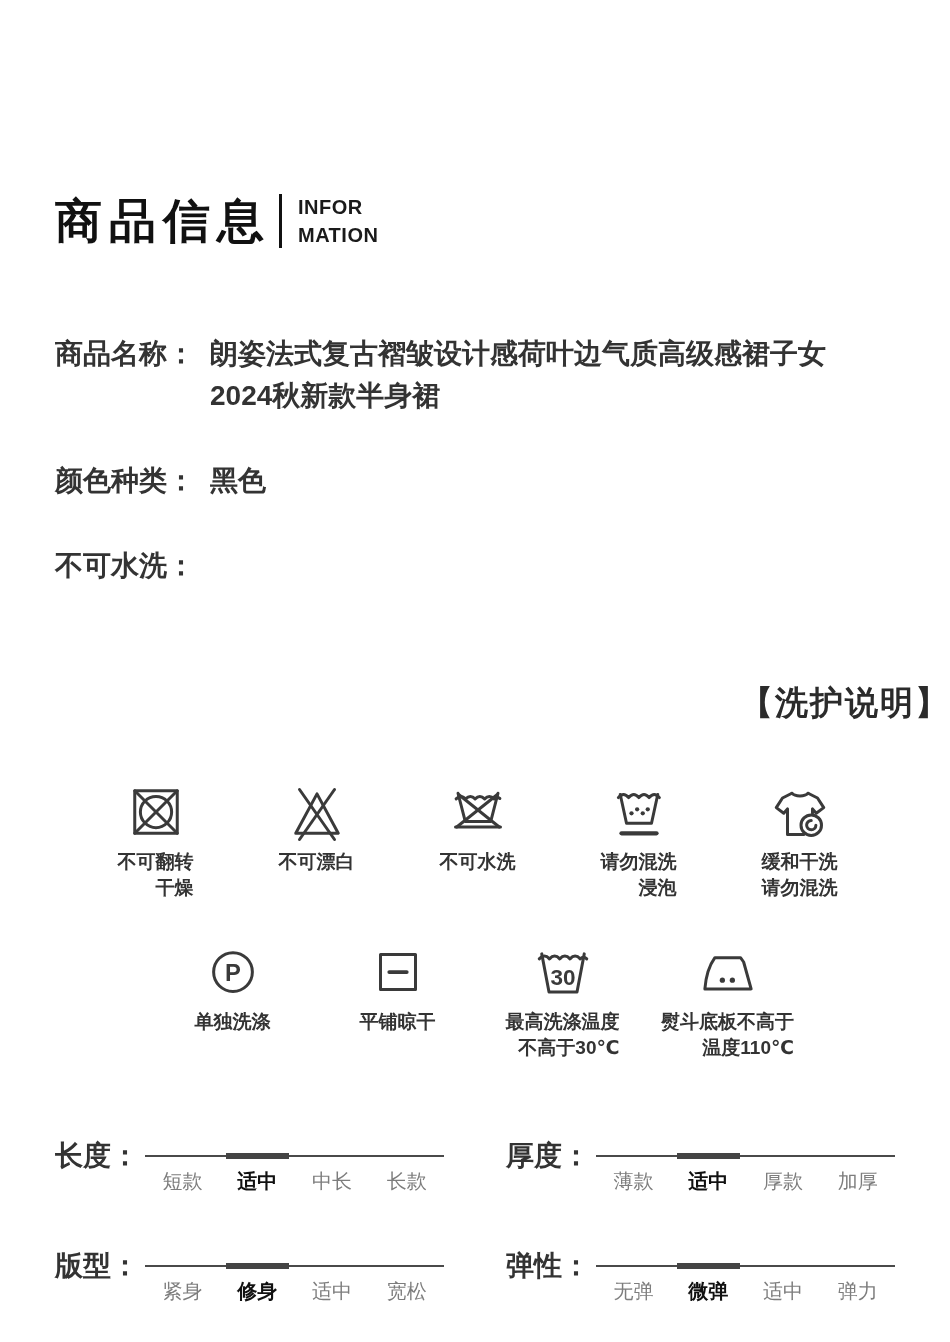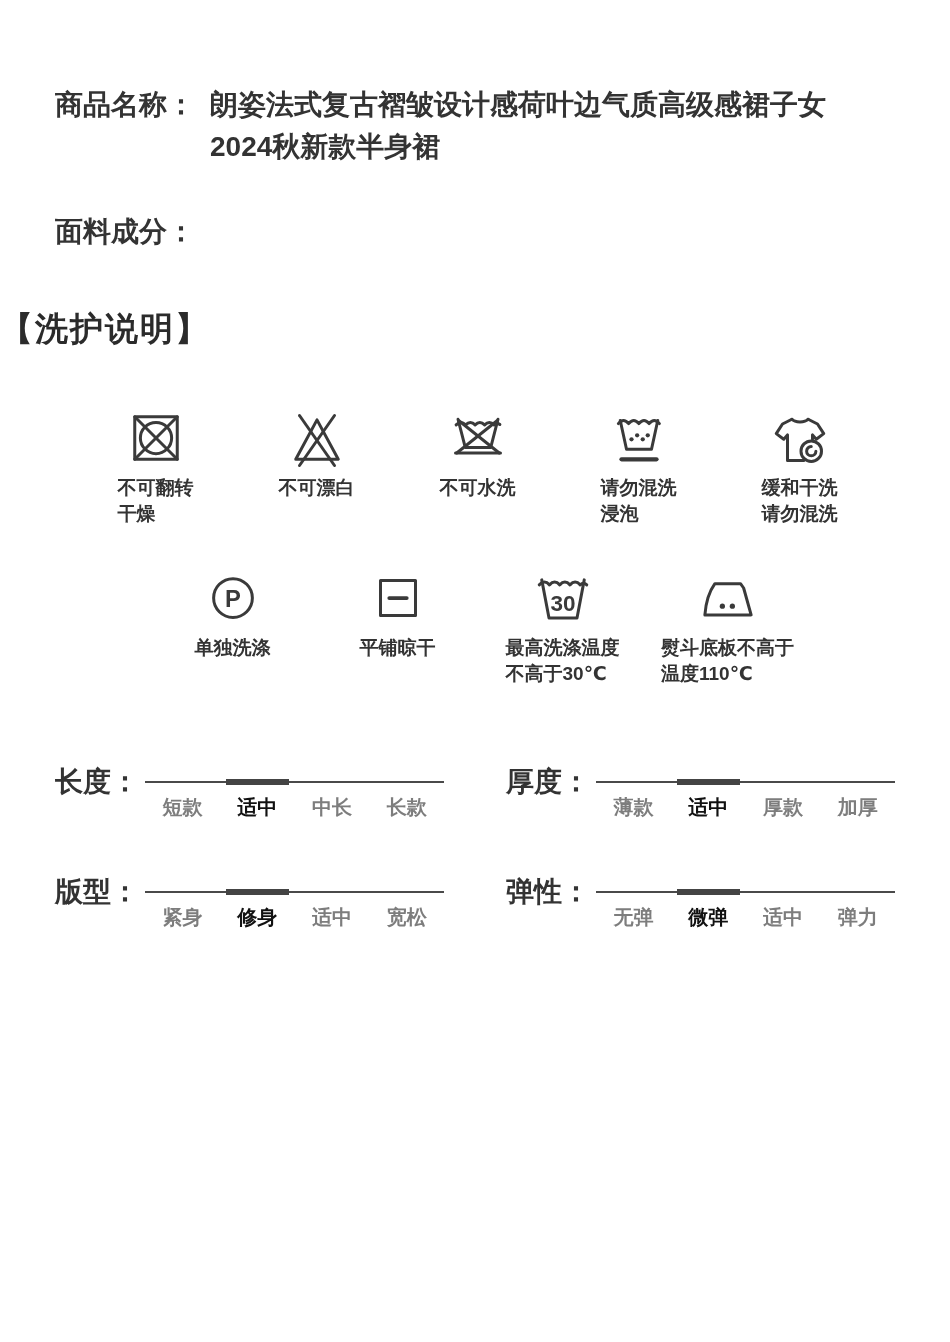--- a/index.html
+++ b/index.html
@@ -11,56 +11,68 @@
   .hd{display:flex;align-items:center;margin:193px 0 0 55px;}
   .hd-title{margin:0;font-size:47px;font-weight:700;color:#111;letter-spacing:7px;line-height:1.1;}
   .hd-bar{width:3px;height:54px;background:#111;margin:0 16px 0 8px;flex-shrink:0;}
   .hd-en{display:flex;flex-direction:column;font-size:20px;font-weight:600;color:#1a1a1a;line-height:1.4;letter-spacing:.5px;}
   
   .info{margin:84px 55px 16px;}
   .info-row{display:flex;margin-bottom:43px;font-size:28px;font-weight:700;line-height:1.5;}
   .info-label{width:155px;flex-shrink:0;color:#333;}
   .info-value{color:#333;max-width:625px;word-break:break-all;}
   
-  .care-title{margin:54px 0 0;text-align:left;font-size:33px;font-weight:700;color:#2b2b2b;letter-spacing:2px;}
+  .care-title{margin:94px 0 0;text-align:right;font-size:33px;font-weight:700;color:#2b2b2b;letter-spacing:2px;}
   .care-row{display:flex;}
   .care-row1{margin:56px 70px 0 75px;}
   .care-row2{margin:42px 140px 0 150px;}
   .care-item{flex:1;display:flex;flex-direction:column;align-items:center;}
   .care-svg{width:60px;height:60px;}
   .care-svg *{vector-effect:none;}
-  .care-cap{margin-top:7px;text-align:left;font-size:19px;font-weight:600;color:#333;line-height:1.35;}
+  .care-cap{margin-top:7px;text-align:right;font-size:19px;font-weight:600;color:#333;line-height:1.35;}
   .care-cap span{display:block;}
   
   .scales{margin:78px 55px 0;display:grid;grid-template-columns:1fr 1fr;column-gap:62px;row-gap:54px;}
   .scale{display:flex;}
   .scale-name{font-size:28px;font-weight:700;color:#333;white-space:nowrap;margin-right:6px;line-height:1.2;}
   .track{flex:1;padding-top:16px;position:relative;}
   .track-line{position:relative;height:2px;background:#4a4a4a;}
   .track-seg{position:absolute;top:-2px;height:6px;width:21%;background:#444;}
   .opts{display:flex;margin-top:11px;}
-  .opt{flex:1;text-align:center;font-size:20px;color:#7d7d7d;font-weight:700;}
+  .opt{flex:1;text-align:center;font-size:20px;color:#7d7d7d;font-weight:400;}
   .opt.sel{color:#111;font-weight:700;}
   .stroke{fill:none;stroke:#3a3a3a;stroke-width:2.4;stroke-linecap:round;stroke-linejoin:round;}
   .fillc{fill:#3a3a3a;stroke:none;}
   .svgtxt{fill:#3a3a3a;font-family:"Liberation Sans",sans-serif;font-weight:bold;}
 </style>
 </head>
 <body>
 
 <div class="page">
 
+  <header class="hd">
+    <h1 class="hd-title">商品信息</h1>
+    <div class="hd-bar"></div>
+    <div class="hd-en">
+      <span>INFOR</span>
+      <span>MATION</span>
+    </div>
+  </header>
 
   <section class="info">
     <div class="info-row">
       <div class="info-label">商品名称：</div>
       <div class="info-value">朗姿法式复古褶皱设计感荷叶边气质高级感裙子女2024秋新款半身裙</div>
     </div>
     <div class="info-row">
-      <div class="info-label">面料成分：</div>
+      <div class="info-label">颜色种类：</div>
+      <div class="info-value">黑色</div>
+    </div>
+    <div class="info-row">
+      <div class="info-label">不可水洗：</div>
     </div>
   </section>
 
   <h2 class="care-title">【洗护说明】</h2>
 
   <div class="care-row care-row1">
 
     <div class="care-item">
       <svg class="care-svg" viewBox="0 0 48 48">
         <rect class="stroke" x="7" y="7" width="34" height="34"></rect>

